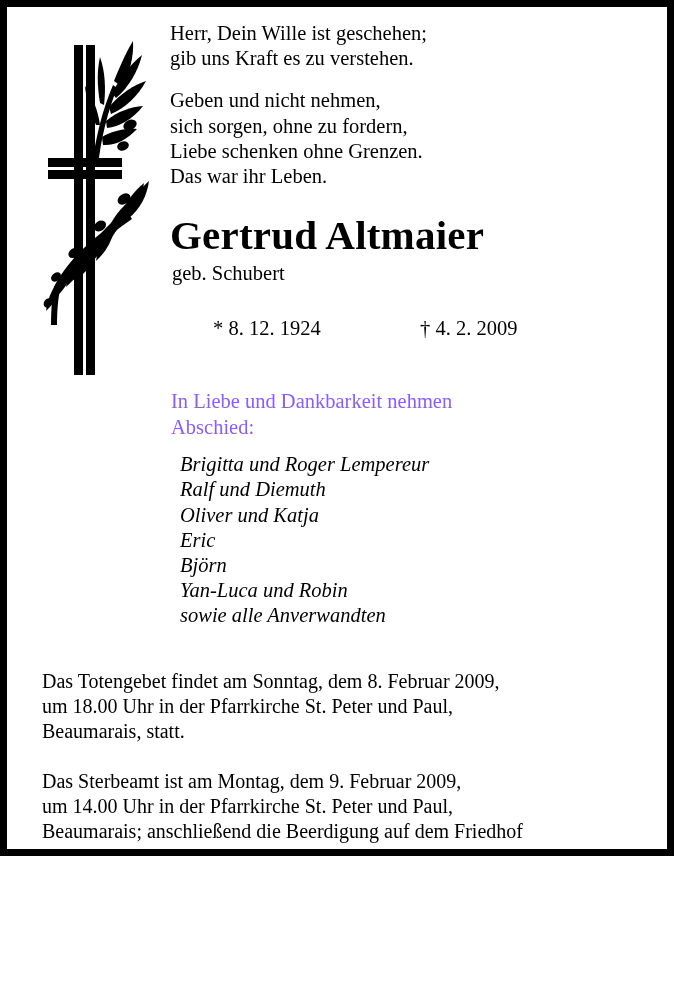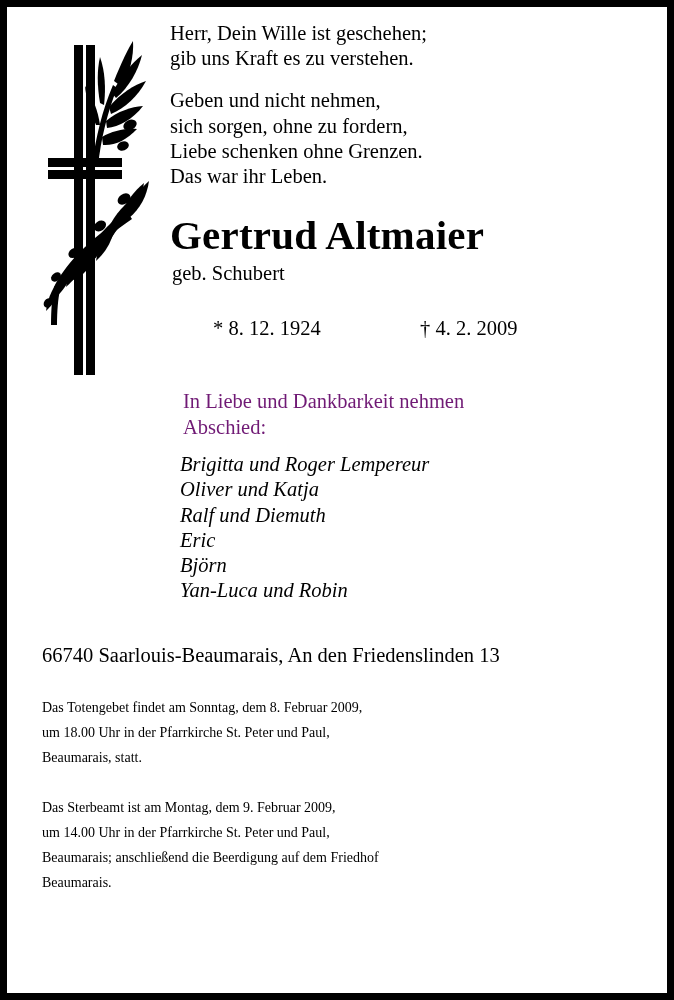--- a/index.html
+++ b/index.html
@@ -3,21 +3,21 @@
 <meta charset="utf-8">
 <style>
   html, body {
     margin: 0;
     padding: 0;
     background: #ffffff;
   }
   .notice {
     position: relative;
     width: 674px;
-    height: 1000px;
+    height: 856px;
     box-sizing: border-box;
     background: #000000;
     padding: 7px;
     overflow: hidden;
     font-family: "Liberation Serif", "DejaVu Serif", serif;
   }
   .paper {
     position: relative;
     width: 100%;
     height: 100%;
@@ -68,24 +68,24 @@
   .dates {
     margin: 3px 0 0 2px;
     font-size: 20.5px;
     line-height: 26px;
     color: #000;
     white-space: pre;
   }
   .dates .birth { display: inline-block; min-width: 207px; font-family: Liberation Serif, serif; }
 
   .farewell {
-    margin: 22px 0 0 13px;
+    margin: 22px 0 0 1px;
     font-size: 20.5px;
     line-height: 25.5px;
-    color: #701a75;
+    color: #8b5cf6;
   }
   .mourners {
     margin: 12px 0 0 10px;
     padding: 0;
     list-style: none;
     font-style: italic;
     font-size: 20.5px;
     line-height: 25.2px;
     color: #000;
   }
@@ -99,21 +99,21 @@
     width: 610px;
   }
   .address {
     margin: 0;
     font-size: 20.5px;
     line-height: 26px;
     color: #000;
   }
   .para {
     margin: 26px 0 0 0;
-    font-size: 14px;
+    font-size: 20px;
     line-height: 25.2px;
     color: #000;
   }
   .para.first { margin-top: 27px; }
   .para.tight { margin-top: 24px; }
 </style>
 </head>
 <body>
 
 <div class="notice">
@@ -183,30 +183,30 @@
       <div class="maiden">geb. Schubert</div>
       <div class="dates">
         <span class="birth">* 8. 12. 1924</span><span class="death">† 4. 2. 2009</span>
       </div>
 
       <p class="farewell" style="white-space: pre-line;">In Liebe und Dankbarkeit nehmen
 Abschied:</p>
 
       <ul class="mourners">
         <li>Brigitta und Roger Lempereur</li>
+        <li>Ralf und Diemuth</li>
         <li>Oliver und Katja</li>
-        <li>Ralf und Diemuth</li>
         <li>Eric</li>
         <li>Björn</li>
         <li>Yan-Luca und Robin</li>
+        <li>sowie alle Anverwandten</li>
       </ul>
     </div>
 
     <div class="lower-col">
-      <p class="address">66740 Saarlouis-Beaumarais, An den Friedenslinden 13</p>
 
       <p class="para first" style="white-space: pre-line;">Das Totengebet findet am Sonntag, dem 8. Februar 2009,
 um 18.00 Uhr in der Pfarrkirche St. Peter und Paul,
 Beaumarais, statt.</p>
       <p class="para tight" style="white-space: pre-line;">Das Sterbeamt ist am Montag, dem 9. Februar 2009,
 um 14.00 Uhr in der Pfarrkirche St. Peter und Paul,
 Beaumarais; anschließend die Beerdigung auf dem Friedhof
 Beaumarais.</p>
 
     </div>

